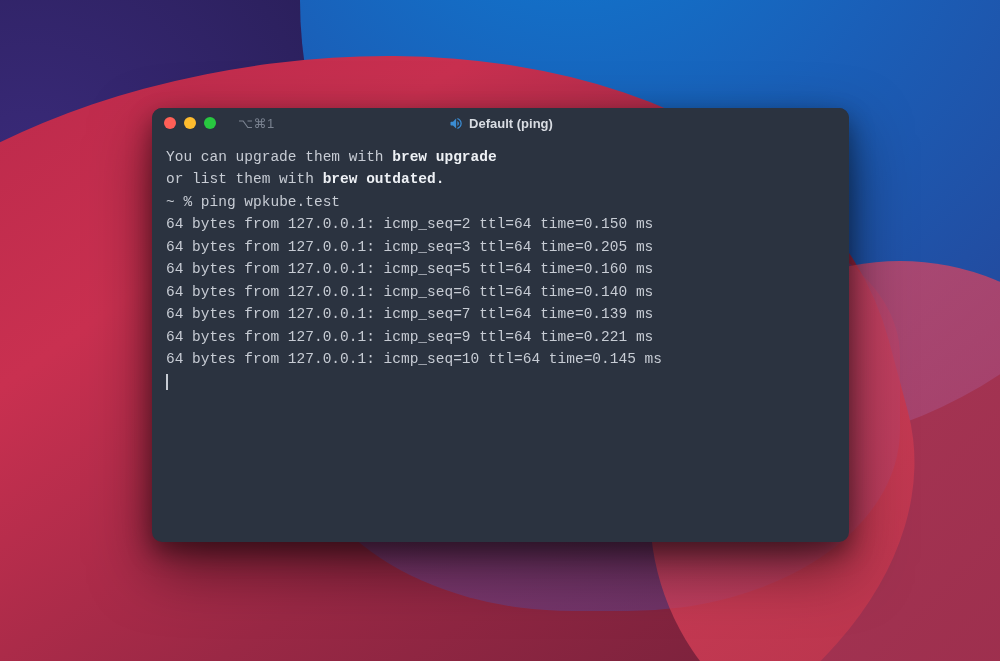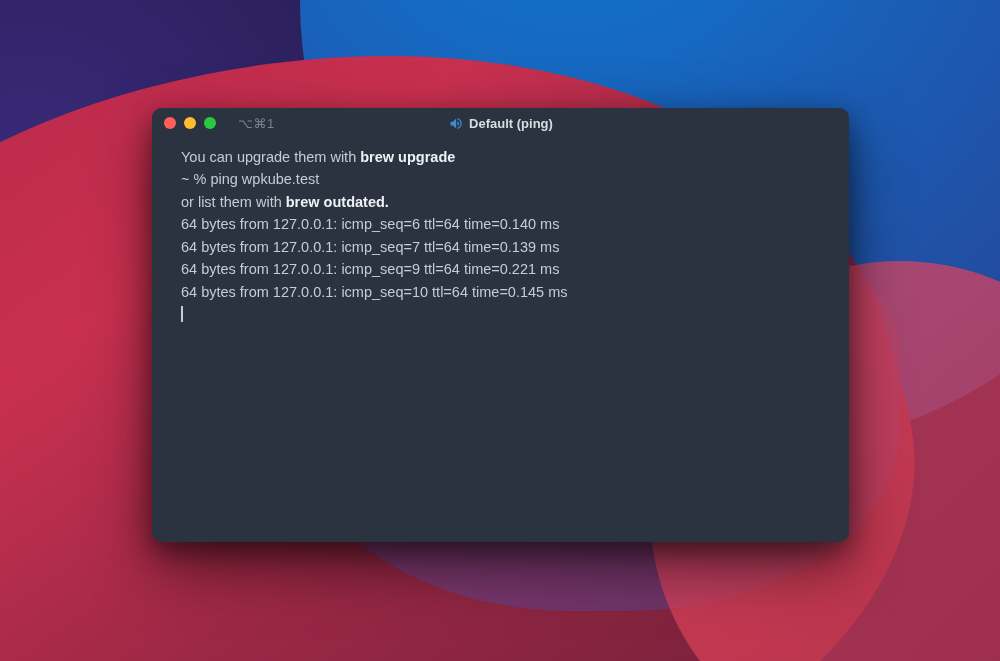--- a/index.html
+++ b/index.html
@@ -144,22 +144,22 @@
       justify-content: center;
     }
     
     .megaphone-icon svg {
       width: 15px;
       height: 15px;
     }
     
     .terminal-content {
       flex: 1;
-      padding: 8px 29px;
-      font-family: Liberation Sans, sans-serif;
+      padding: 8px 14px;
+      font-family: Liberation Mono, monospace;
       font-size: 14.5px;
       line-height: 1.55;
       color: #c7ccd4;
       overflow: hidden;
     }
     
     .terminal-content .line {
       white-space: pre;
     }
     
@@ -201,21 +201,24 @@
         <svg viewBox="0 0 24 24" fill="#3b8dd4">
           <path d="M3 10v4c0 .55.45 1 1 1h3l5 5V4L7 9H4c-.55 0-1 .45-1 1zm13.5 2c0-1.77-1.02-3.29-2.5-4.03v8.05c1.48-.73 2.5-2.25 2.5-4.02zM14 3.23v2.06c2.89.86 5 3.54 5 6.71s-2.11 5.85-5 6.71v2.06c4.01-.91 7-4.49 7-8.77 0-4.28-2.99-7.86-7-8.77z"></path>
         </svg>
       </span>
       <span>Default (ping)</span>
     </div>
   </div>
 
   <div class="terminal-content" id="term-content">
   <div class="line"><span>You can upgrade them with </span><span class="bold">brew upgrade</span></div>
+      <div class="line"><span>or list them with </span><span class="bold">brew outdated.</span></div>
       <div class="line"><span>~ % </span><span>ping wpkube.test</span></div>
-      <div class="line"><span>or list them with </span><span class="bold">brew outdated.</span></div>
+      <div class="line">64 bytes from 127.0.0.1: icmp_seq=2 ttl=64 time=0.150 ms</div>
+      <div class="line">64 bytes from 127.0.0.1: icmp_seq=3 ttl=64 time=0.205 ms</div>
+      <div class="line">64 bytes from 127.0.0.1: icmp_seq=5 ttl=64 time=0.160 ms</div>
       <div class="line">64 bytes from 127.0.0.1: icmp_seq=6 ttl=64 time=0.140 ms</div>
       <div class="line">64 bytes from 127.0.0.1: icmp_seq=7 ttl=64 time=0.139 ms</div>
       <div class="line">64 bytes from 127.0.0.1: icmp_seq=9 ttl=64 time=0.221 ms</div>
       <div class="line">64 bytes from 127.0.0.1: icmp_seq=10 ttl=64 time=0.145 ms</div>
       <div class="line"><span class="cursor"></span></div>
     </div>
 </div>
 
 </body></html>

